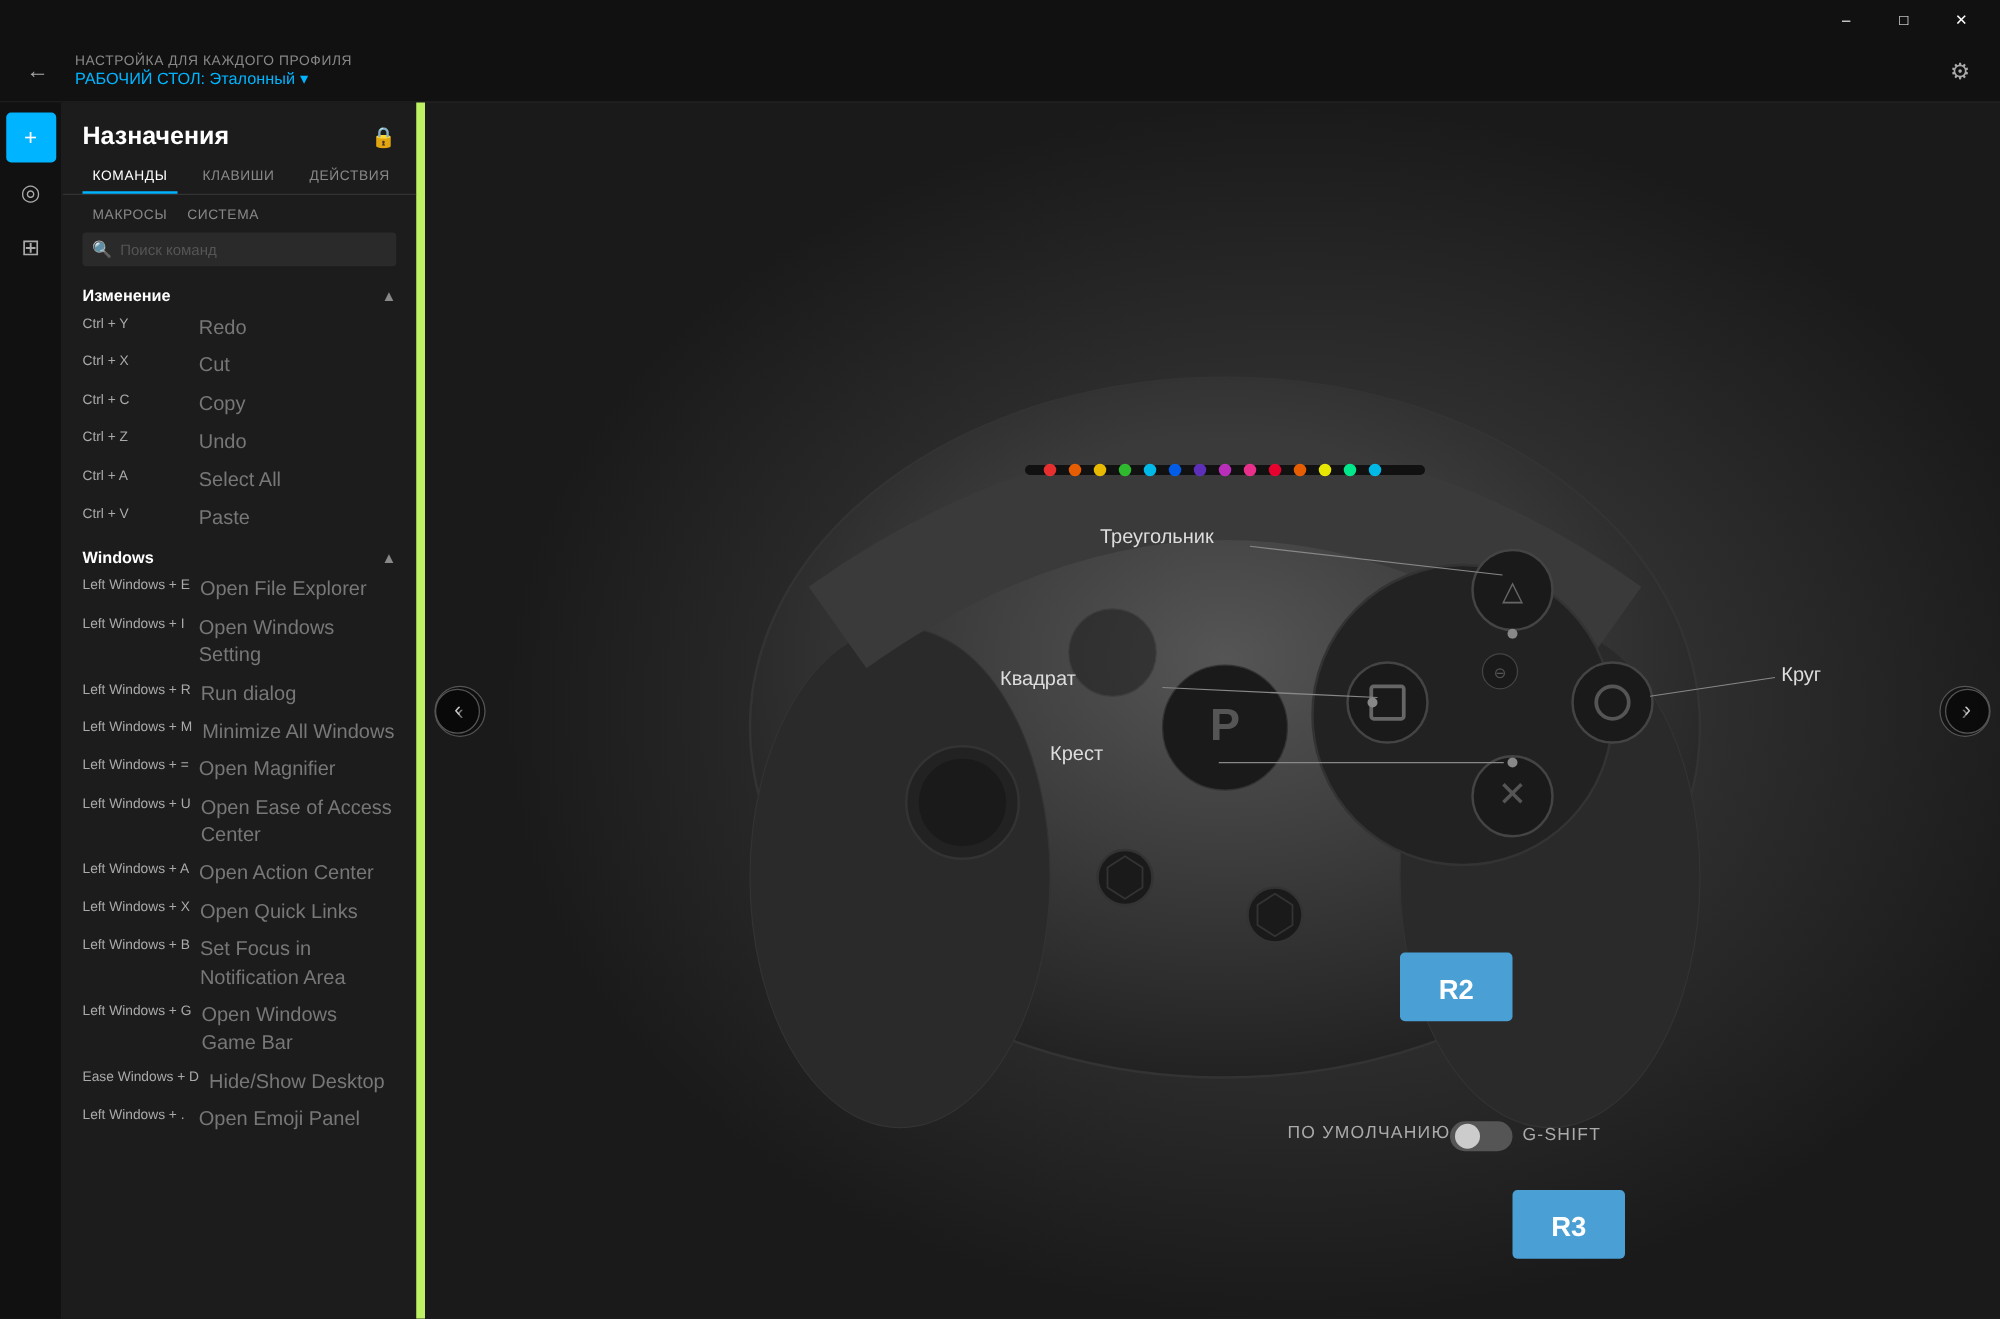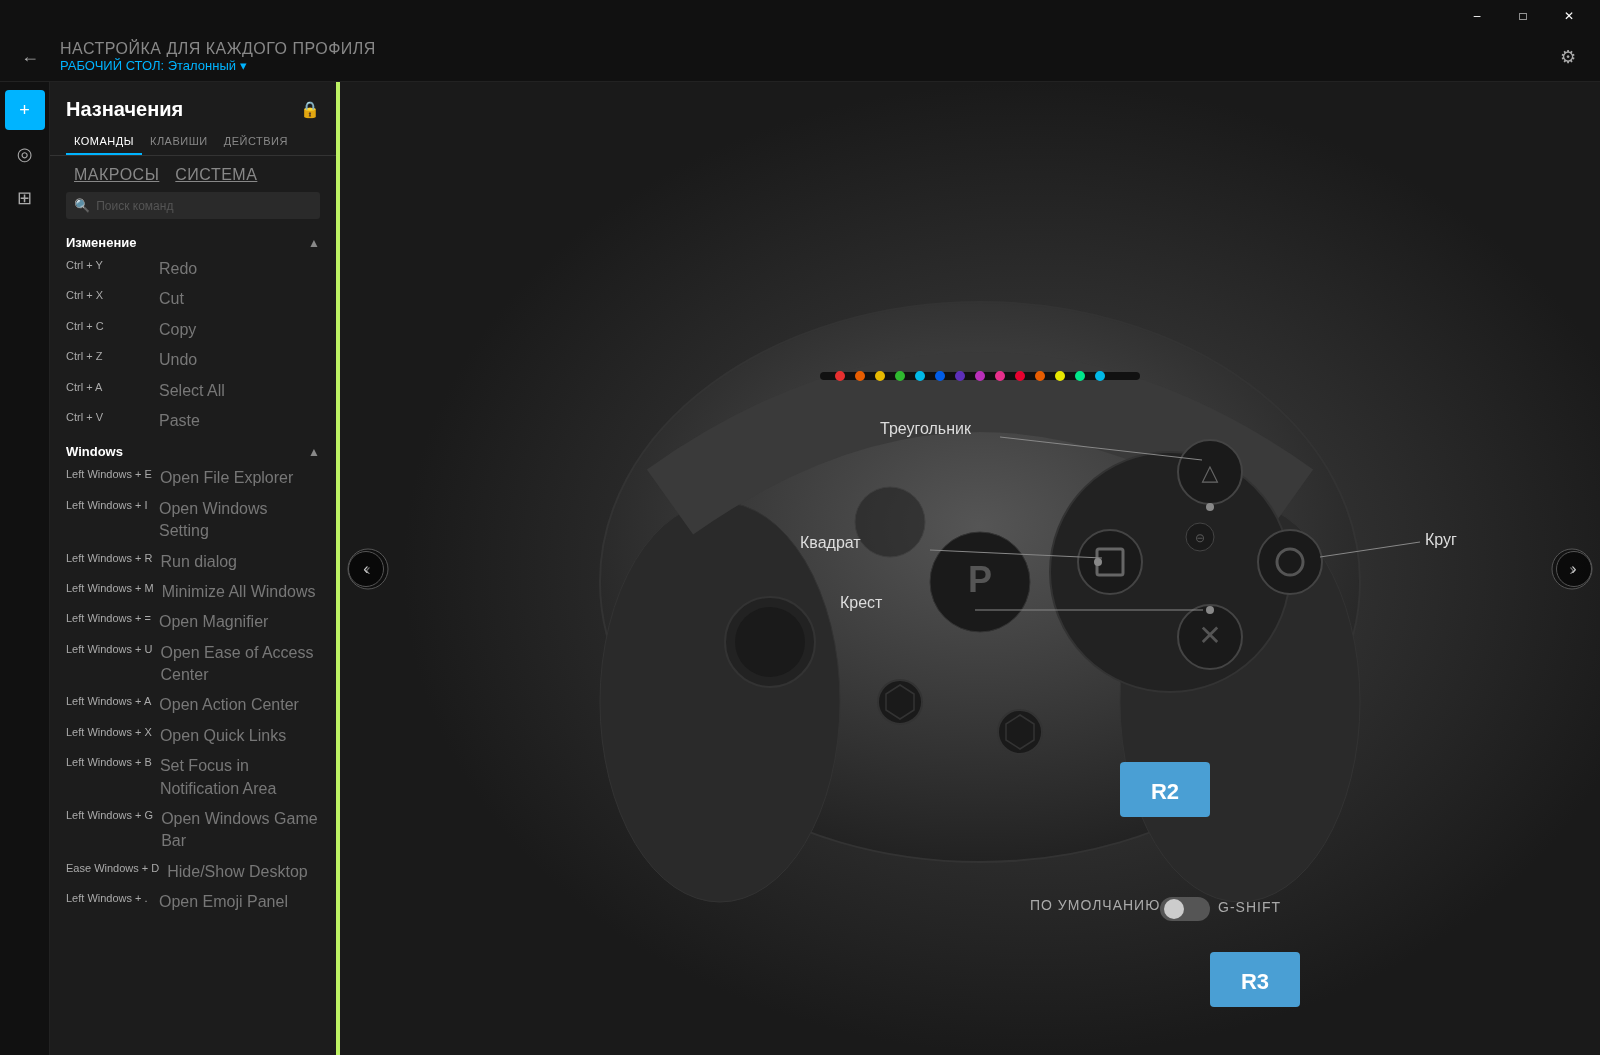--- a/index.html
+++ b/index.html
@@ -54,21 +54,21 @@
       height: 28px;
       display: flex;
       align-items: center;
       justify-content: center;
       cursor: pointer;
       color: #aaa;
       font-size: 18px;
     }
     .header-content { flex: 1; }
     .header-title {
-      font-size: 16px;
+      font-size: 11px;
       color: #888;
       text-transform: uppercase;
       letter-spacing: 0.5px;
     }
     .header-profile {
       font-size: 13px;
       color: #00b4ff;
       display: flex;
       align-items: flex-start;
       gap: 4px;
@@ -117,21 +117,21 @@
       background: #00b4ff;
       color: #fff;
     }
 
     
     .panel {
       width: 290px;
       background: #1c1c1c;
       display: flex;
       flex-direction: column;
-      border-right: 4px solid #bef264;
+      border-right: 7px solid #bef264;
       overflow: hidden;
     }
     .panel-header {
       padding: 16px 16px 0;
       display: flex;
       align-items: center;
       justify-content: space-between;
     }
     .panel-title {
       font-size: 20px;
@@ -139,21 +139,21 @@
       color: #fff;
     }
     .panel-lock {
       color: #666;
       font-size: 16px;
     }
 
     
     .tabs-row {
       display: flex;
-      gap: 0;
+      gap: 12px;
       padding: 8px 16px 0;
       border-bottom: 1px solid #333;
     }
     .tab {
       font-size: 11px;
       color: #888;
       padding: 6px 8px;
       cursor: pointer;
       border-bottom: 2px solid transparent;
       text-transform: uppercase;
@@ -163,27 +163,26 @@
       color: #fff;
       border-bottom: 2px solid #00b4ff;
     }
 
     .tabs-row2 {
       display: flex;
       gap: 0;
       padding: 6px 16px 0;
     }
     .tab2 {
-      font-size: 16px;
+      font-size: 11px;
       color: #888;
       padding: 4px 8px;
       cursor: pointer;
       text-transform: uppercase;
       letter-spacing: 0.5px;
-      text-decoration: underline;
     }
 
     .panel-hint {
       font-size: 11px;
       color: #777;
       padding: 12px 16px 8px;
       line-height: 1.4;
     }
 
     

